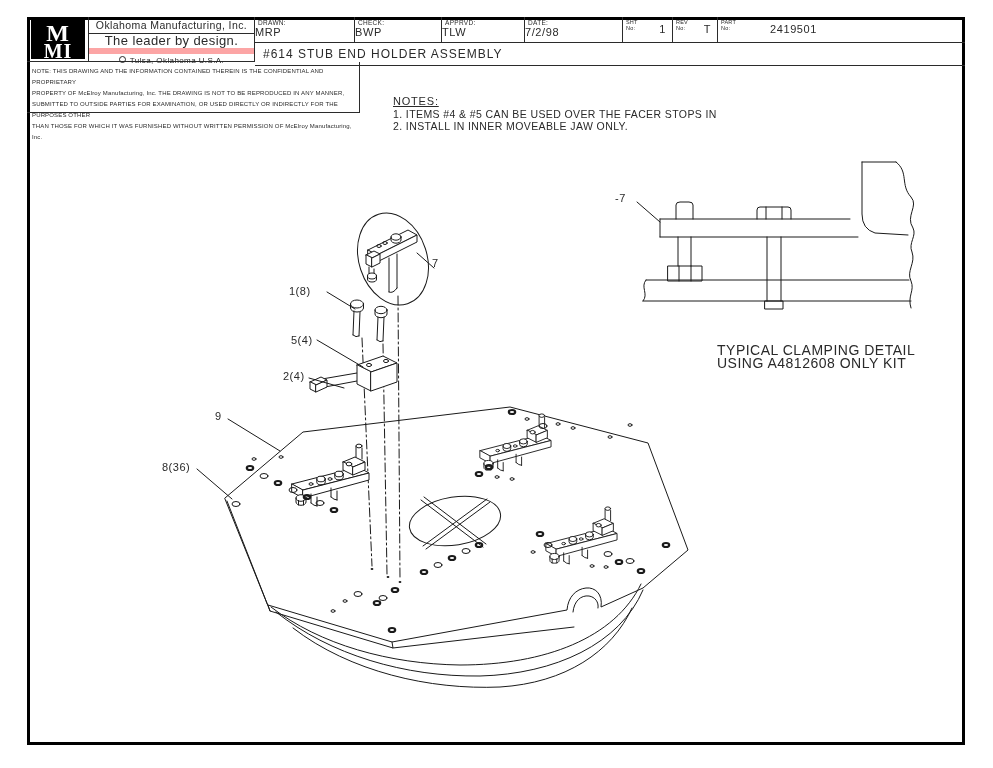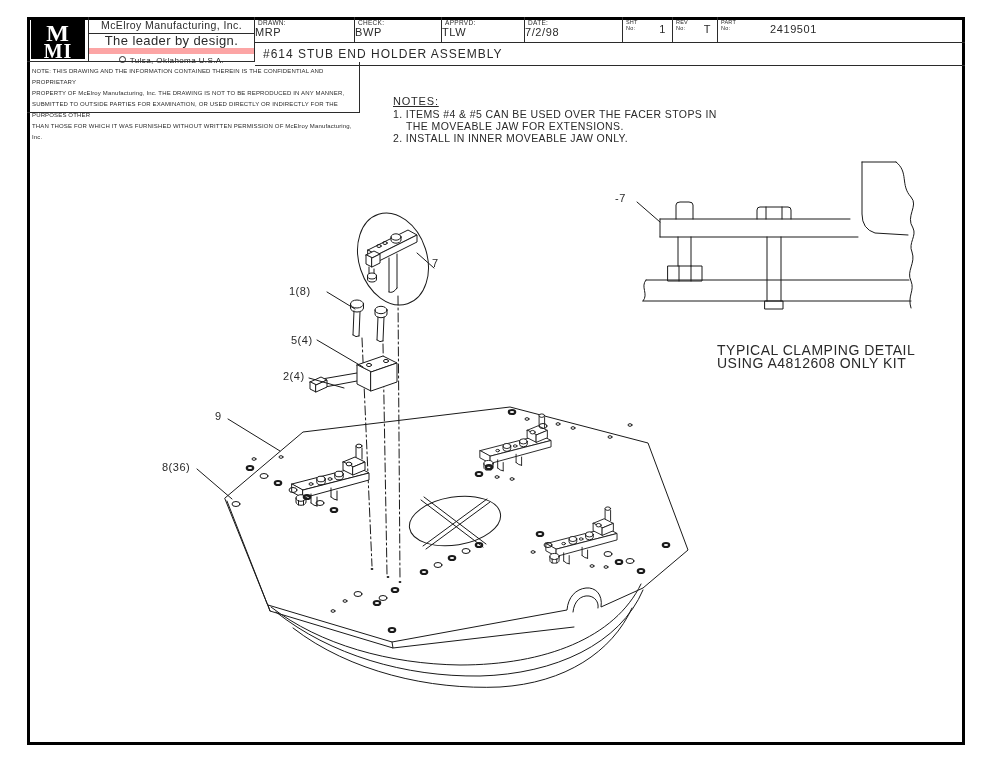--- a/index.html
+++ b/index.html
@@ -62,21 +62,21 @@
   <div class="abs frame"></div>
 
   <div class="cell logo-cell">
     <div class="logo-box">
       <div class="logo-m">M</div>
       <div class="logo-mi">MI</div>
     </div>
   </div>
 
   <div class="cell company-cell">
-    <div class="co-row co-1">McElroy Manufacturing, Inc.</div>
+    <div class="co-row co-1">Oklahoma Manufacturing, Inc.</div>
     <div class="co-row co-2">The leader by design.</div>
     <div class="co-row co-3"><span class="regmark"></span><span>Tulsa, Oklahoma U.S.A.</span></div>
   </div>
 
   <div class="cell fld f-drawn">
     <div class="lab">DRAWN:</div>
     <div class="val">MRP</div>
   </div>
   <div class="cell fld f-check">
     <div class="lab">CHECK:</div>
@@ -108,21 +108,20 @@
   <div class="cell legal-cell">
     <div>NOTE: THIS DRAWING AND THE INFORMATION CONTAINED THEREIN IS THE CONFIDENTIAL AND PROPRIETARY</div>
     <div>PROPERTY OF McElroy Manufacturing, Inc. THE DRAWING IS NOT TO BE REPRODUCED IN ANY MANNER,</div>
     <div>SUBMITTED TO OUTSIDE PARTIES FOR EXAMINATION, OR USED DIRECTLY OR INDIRECTLY FOR THE PURPOSES OTHER</div>
     <div>THAN THOSE FOR WHICH IT WAS FURNISHED WITHOUT WRITTEN PERMISSION OF McElroy Manufacturing, Inc.</div>
   </div>
 
   <div class="abs notes">
     <div class="nh">NOTES:</div>
     <div class="ni">1. ITEMS #4 &amp; #5 CAN BE USED OVER THE FACER STOPS IN</div>
-    <div class="ni ind">THE MOVEABLE JAW FOR EXTENSIONS.</div>
     <div class="ni">2. INSTALL IN INNER MOVEABLE JAW ONLY.</div>
   </div>
 
   <div class="abs caption">
     <div>TYPICAL CLAMPING DETAIL</div>
     <div>USING A4812608 ONLY KIT</div>
   </div>
 
   <div class="callout c-neg7">-7</div>
   <div class="callout c-7">7</div>

